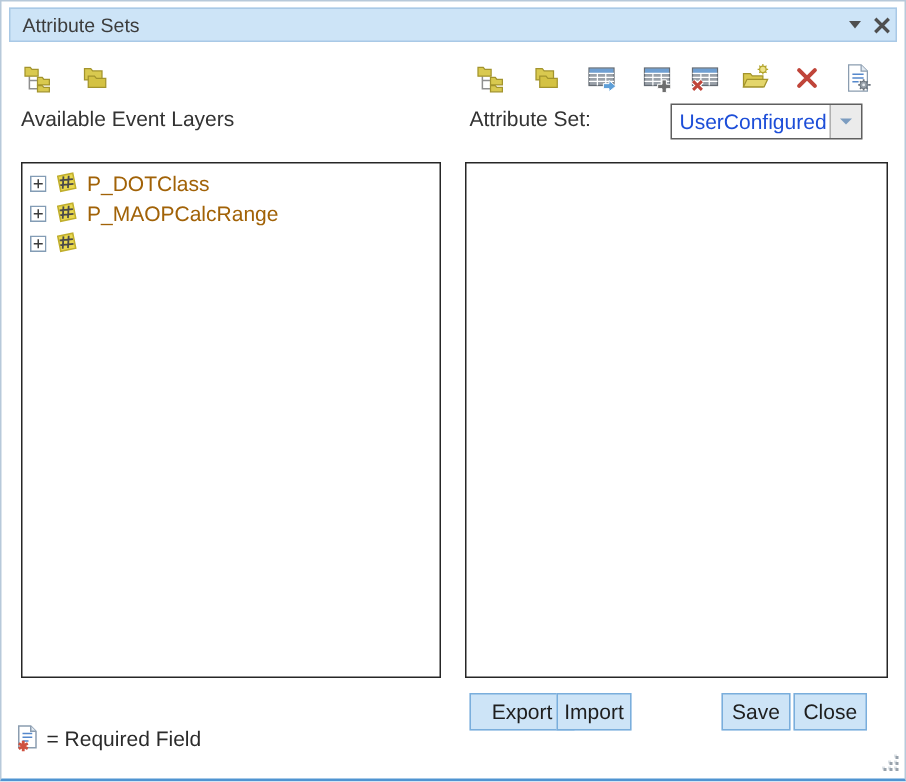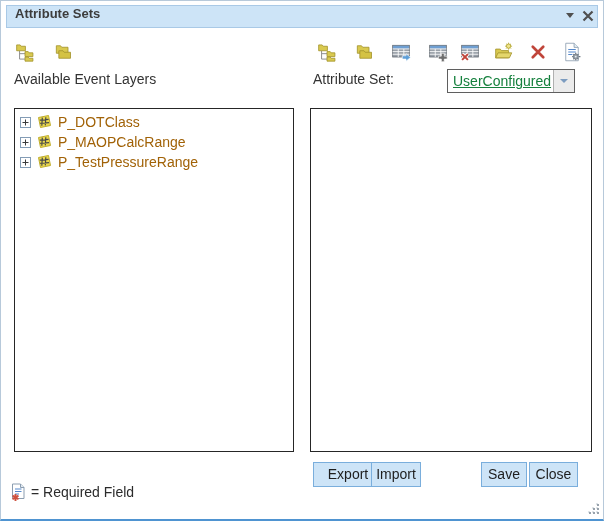--- a/index.html
+++ b/index.html
@@ -11,37 +11,37 @@
   html,body{background:#fff;}
   body{font-family:"Liberation Sans","DejaVu Sans",sans-serif; color:var(--text);}
   .dialog{
     position:relative; width:604px; height:521px; background:#fff;
     border:1px solid #b7c9da; border-bottom:2px solid var(--accent-blue);
     overflow:hidden;
   }
   .titlebar{
     position:absolute; left:5px; top:4px; width:592px; height:23px;
     background:var(--titlebar-bg); border:1px solid var(--titlebar-border);
-    display:flex; font-weight:bold;
+    display:flex; align-items:center;
   }
   .titlebar .title{font-size:13px; color:#3c3c3c; padding-left:8px;}
   .titlebar .spacer{flex:1;}
   .tb-ctl{width:18px; height:19px; display:flex; align-items:center; justify-content:center; cursor:default;}
   .tri-down{width:0;height:0;border-left:4px solid transparent;border-right:4px solid transparent;border-top:5px solid #4f4f4f;}
   .tb-btn{
     position:absolute; top:39px; width:24px; height:24px;
     display:flex; align-items:center; justify-content:center;
   }
   .tb-btn svg{display:block;}
   .section-label{position:absolute; top:70px; font-size:14px; color:#333; line-height:16px; white-space:nowrap;}
   .combo{
     position:absolute; left:446px; top:68px; width:128px; height:24px;
     background:#fff; border:1px solid #5f5f5f; display:flex; align-items:stretch;
   }
-  .combo .combo-text{flex:1; font-size:14px; line-height:22px; padding-left:5px; color:#15803d; overflow:hidden; white-space:nowrap;text-decoration:underline;}
+  .combo .combo-text{flex:1; font-size:14px; line-height:22px; padding-left:5px; color:#1d4ed8; overflow:hidden; white-space:nowrap;}
   .combo .combo-btn{
     width:21px; background:#ebebeb; border-left:1px solid #b0b0b0;
     display:flex; align-items:center; justify-content:center;
   }
   .combo-arrow{width:0;height:0;border-left:4px solid transparent;border-right:4px solid transparent;border-top:4px solid #7c9cc0;}
   .panel{
     position:absolute; top:107px; height:344px; background:#fff;
     border:1px solid var(--panel-border);
   }
   .panel.left{left:13px; width:280px;}
@@ -216,21 +216,20 @@
             <rect x="0.5" y="0.5" width="10" height="10" fill="#fff" stroke="#839cb5"></rect>
             <path d="M2.5,5.5 h6 M5.5,2.5 v6" stroke="#3c3c3c" stroke-width="1"></path>
           </svg>
       </span>
       <span class="evt">
         <svg width="16" height="16" viewBox="0 0 16 16">
             <polygon points="2.5,3.5 12.5,1.5 14.5,11.5 4.5,13.5" fill="#ead94e" stroke="#c0ae2e"></polygon>
             <path d="M6.3,3.6 L5.8,11.8 M9.8,3.2 L9.3,11.4 M3.8,6.2 L12.6,5.4 M4.2,9.4 L13,8.6" stroke="#4a4a4a" stroke-width="1.2"></path>
           </svg>
       </span>
-      <span class="lbl">P_TestPressureRange</span>
     </div>
   </div>
 
   <div class="panel right"></div>
 
   <div class="legend-row">
     <svg width="16" height="19" viewBox="0 0 16 19">
       <path d="M2.5,1 h8 l3.5,3.5 v11 h-11.5 z" fill="#fff" stroke="#8b9db0"></path>
       <path d="M10.5,1 v3.5 h3.5" fill="#e3ebf2" stroke="#8b9db0"></path>
       <path d="M5,6 h6.5 M5,8.5 h6.5 M5,11 h4" stroke="#5588cc" stroke-width="1"></path>

